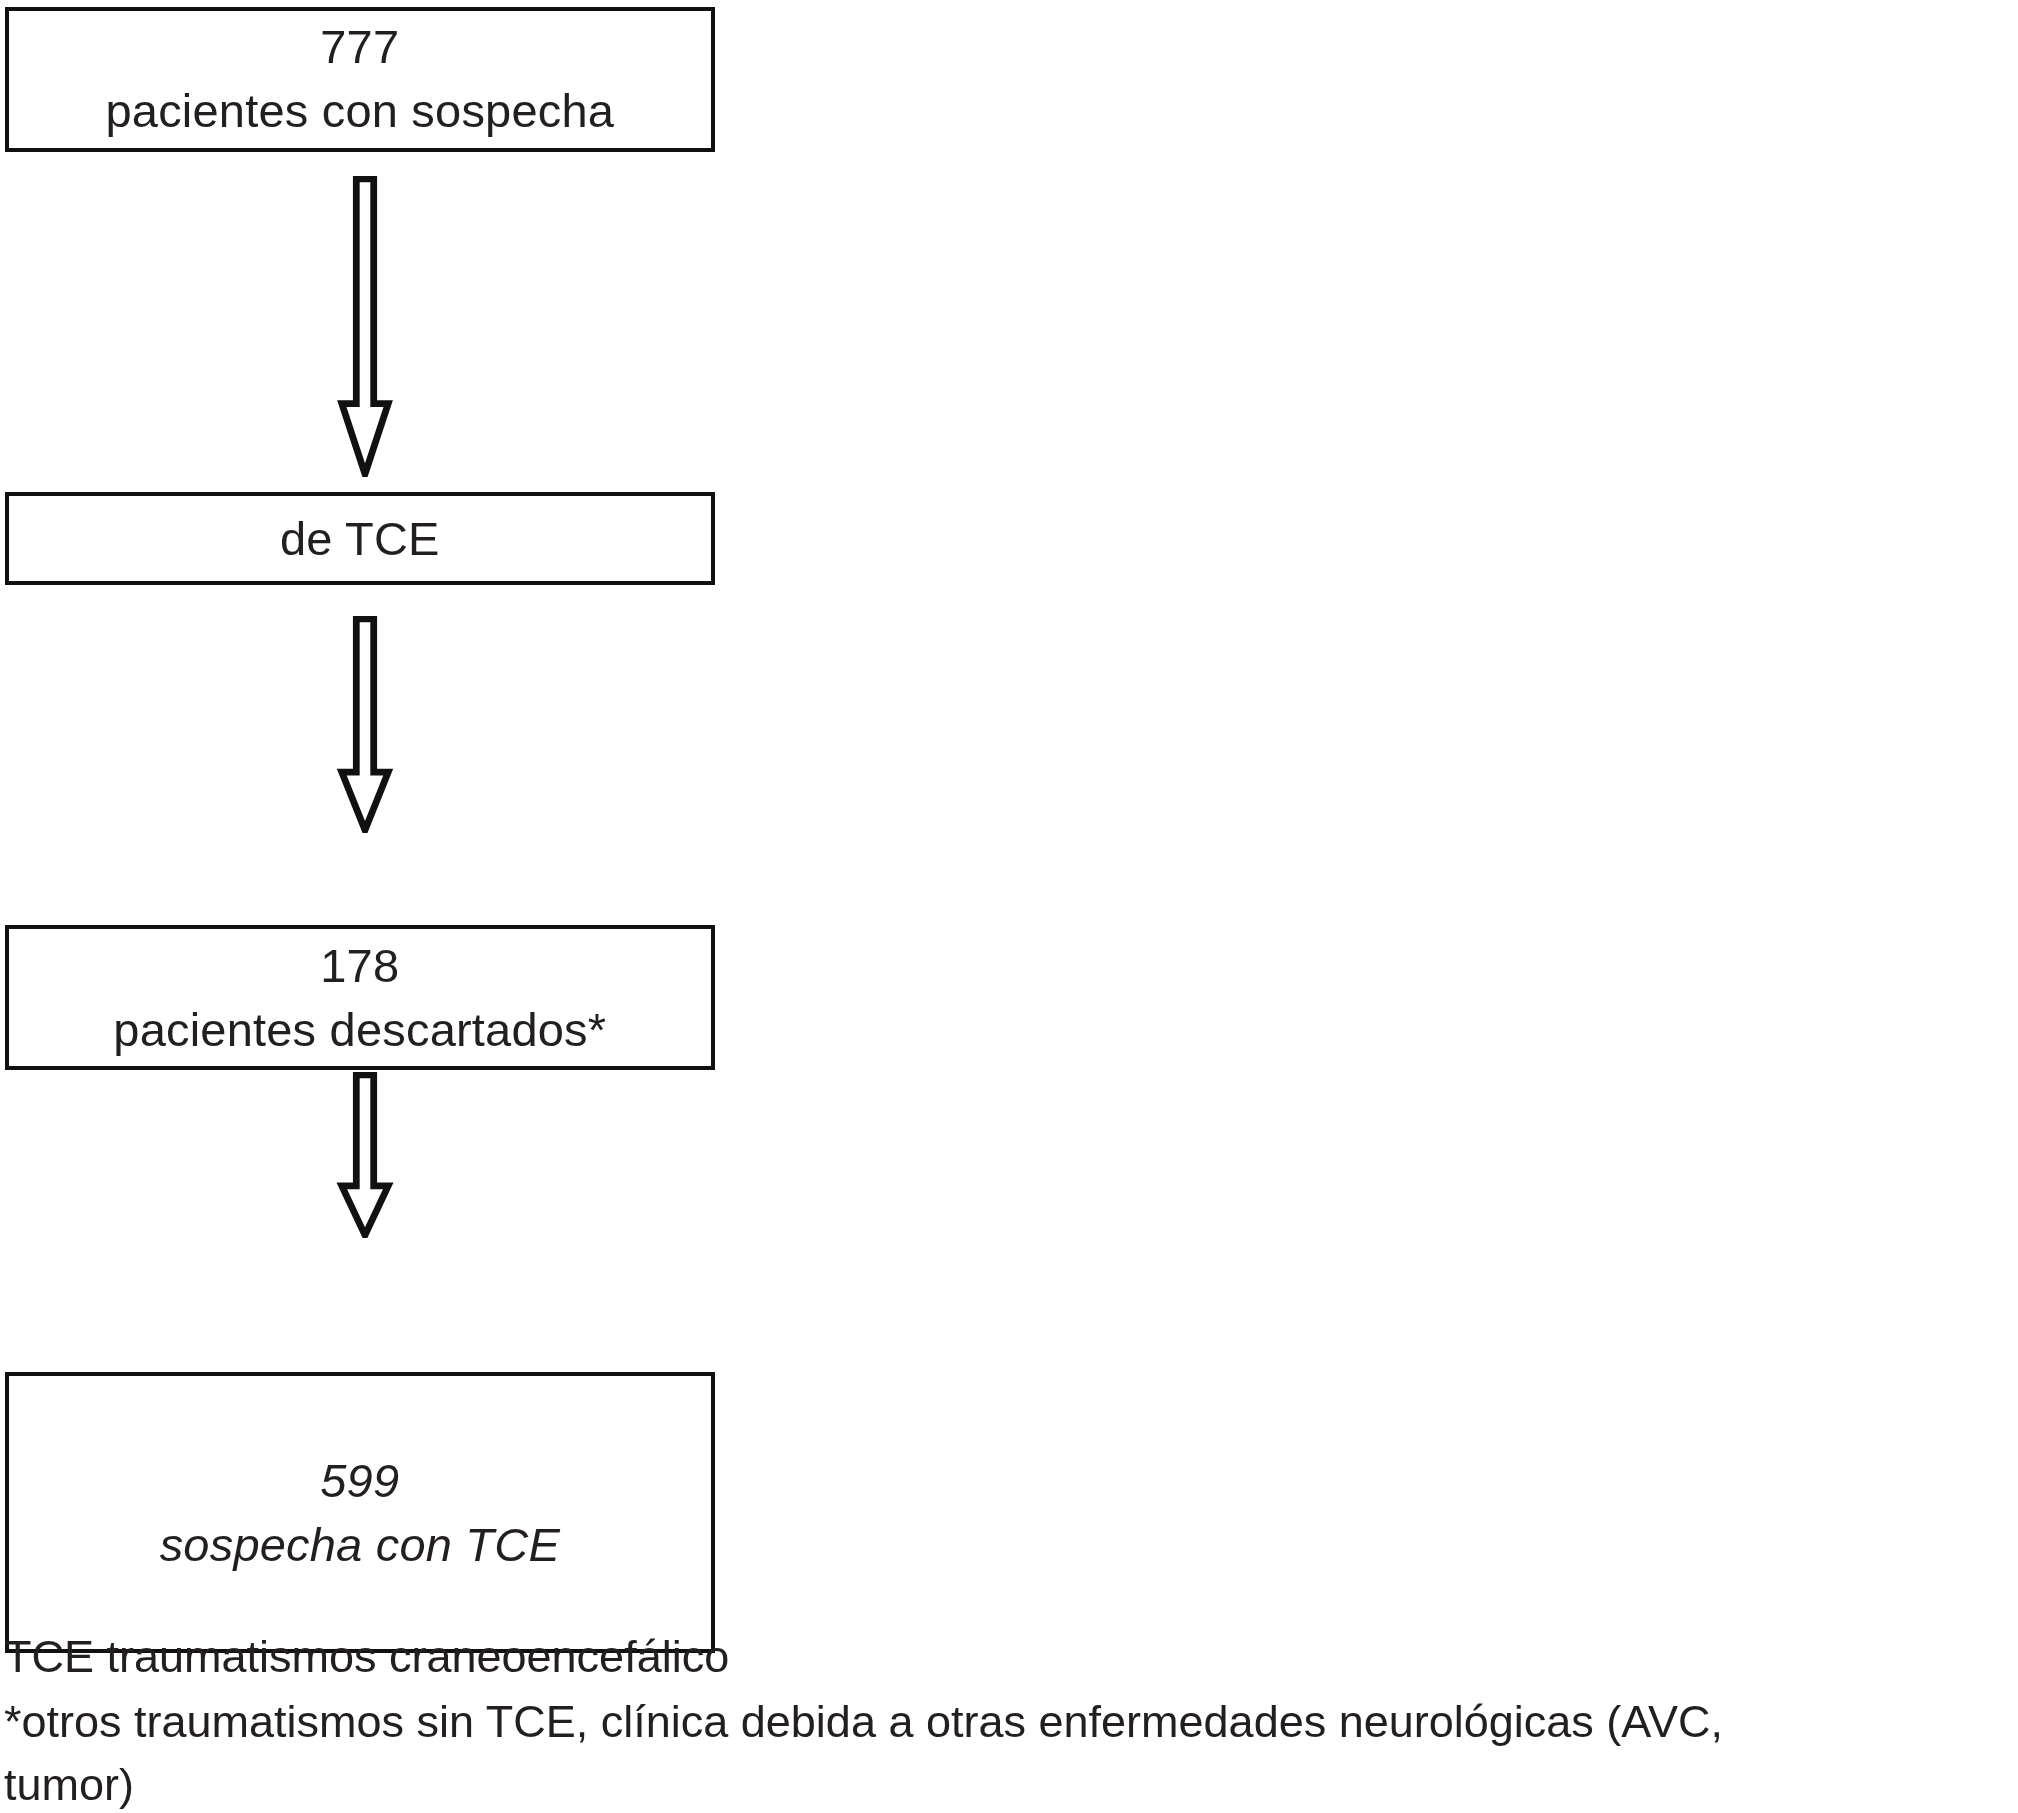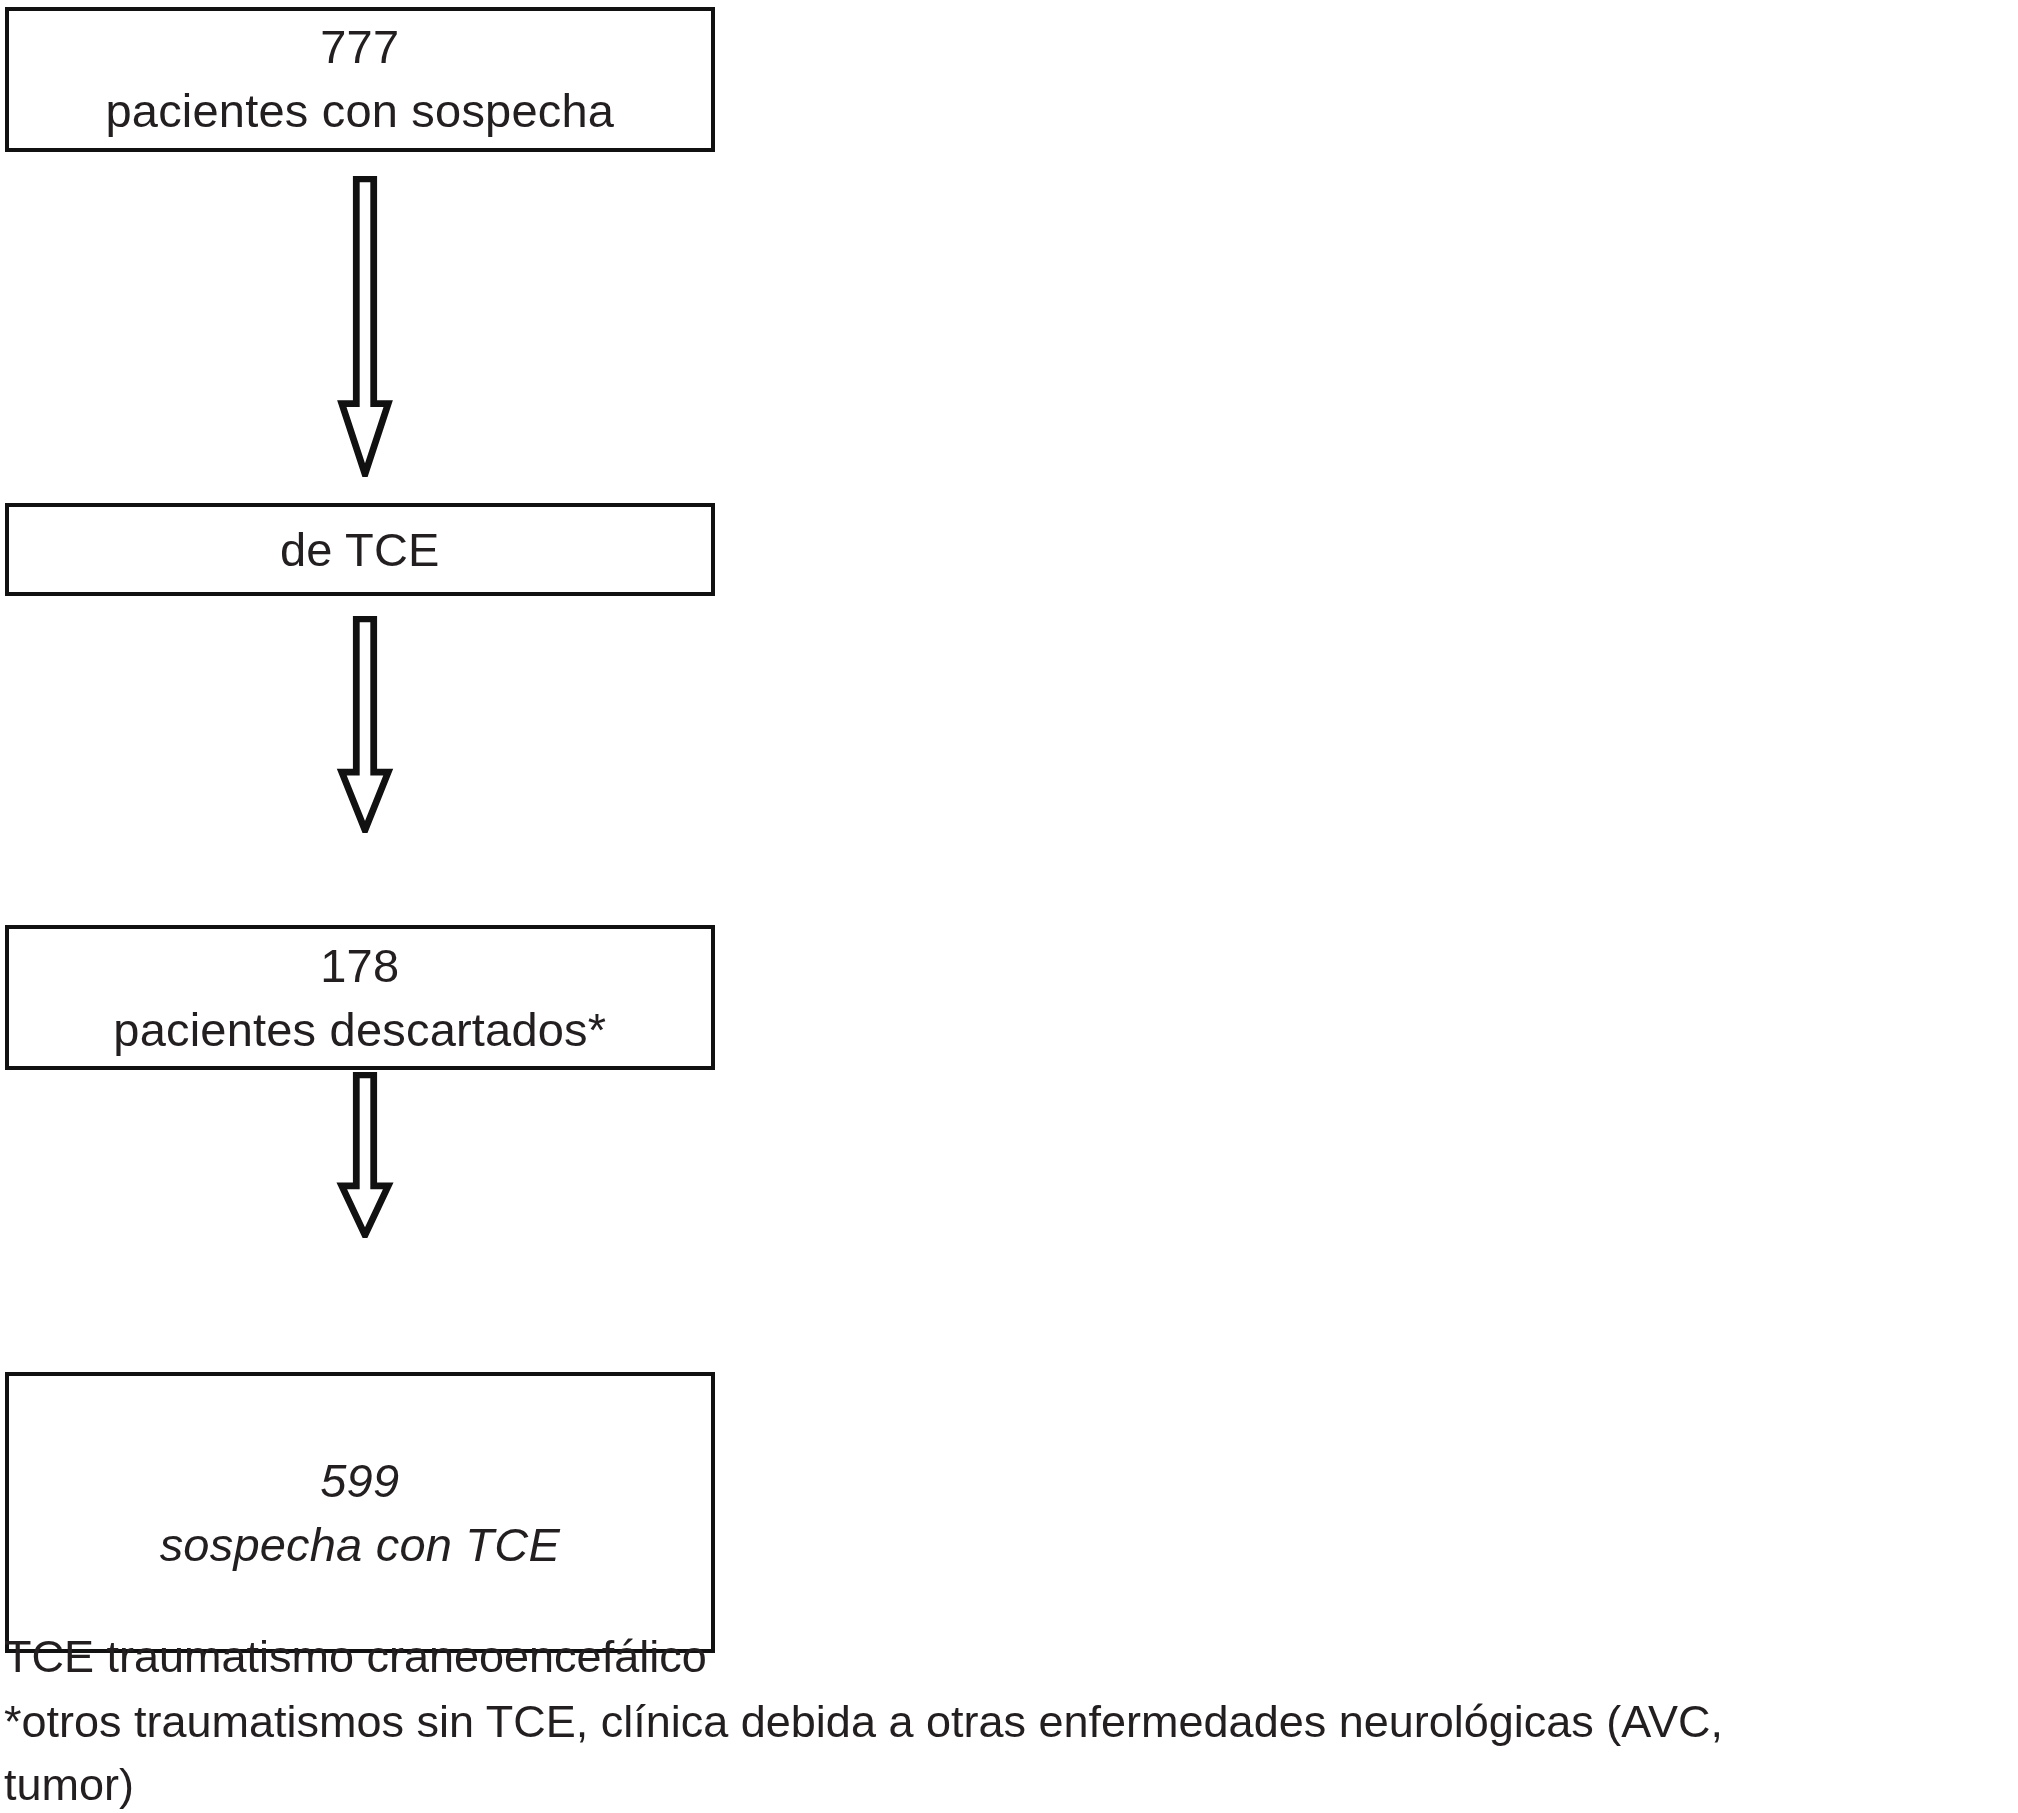--- a/index.html
+++ b/index.html
@@ -36,21 +36,21 @@
   .flow-box .line {
     display: block;
     font-size: 47px;
     line-height: 64px;
     letter-spacing: 0.2px;
     white-space: nowrap;
     color: #231f20;
   }
 
   #box-1 { top: 6.8px;    height: 145px; }
-  #box-2 { top: 503px;  height: 93px;  }
+  #box-2 { top: 492px;  height: 93px;  }
   #box-3 { top: 905px;  height: 145px; margin-top: 20px; }
   #box-4 { top: 1372px; height: 281px; font-style: italic; }
 
   
   .arrow {
     position: absolute;
     left: 336px;
     width: 58px;
   }
   .arrow svg { display: block; width: 100%; height: 100%; }
@@ -111,19 +111,19 @@
       <path d="M 21 3 L 39 3 L 39 118 L 54 118 L 30 169 L 6 118 L 21 118 Z" fill="#ffffff" stroke="#111111" stroke-width="7" stroke-linejoin="miter"></path>
     </svg>
   </div>
 
   <div class="flow-box" id="box-4">
     <span class="line">599</span>
     <span class="line">sospecha con TCE</span>
   </div>
 
   <div id="footnotes">
-    <p class="note note-1">TCE traumatismo craneoencefálico</p>
+    <p class="note note-1">TCE traumatismos craneoencefálico</p>
     <p class="note note-2">*otros traumatismos sin TCE, clínica debida a otras enfermedades neurológicas (AVC,
 tumor)</p>
   </div>
 
 </div>
 
 
 </body></html>

